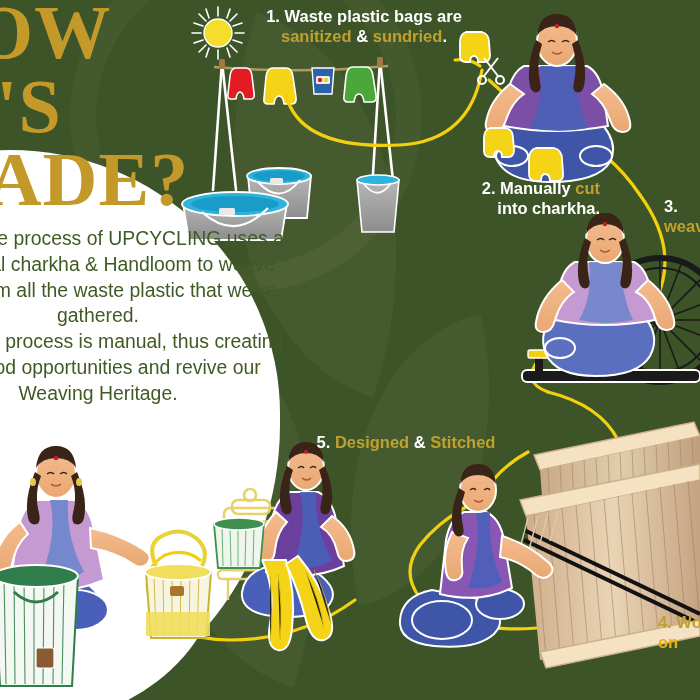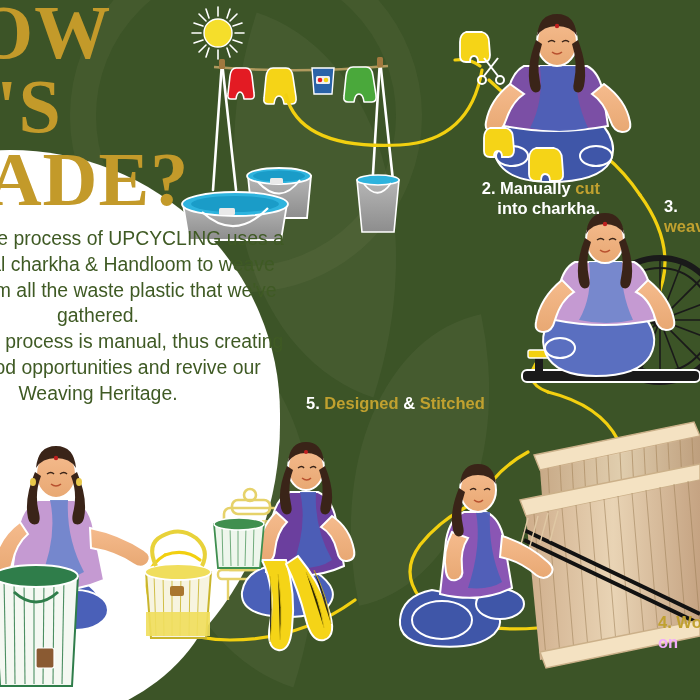--- a/index.html
+++ b/index.html
@@ -66,22 +66,22 @@
   
   .step{
     position:absolute;z-index:9;color:#ffffff;
     font-size:16.5px;font-weight:bold;line-height:1.22;
   }
   .step .hl{color:#c0a12f;}
   #step1{left:264px;top:6px;width:200px;text-align:center;}
   #step2{left:440px;top:178px;width:160px;text-align:right;}
   #step3{left:664px;top:196px;width:120px;text-align:left;}
   #step4{left:658px;top:612px;width:120px;text-align:left;color:#c0a12f;}
-  #step4 .w{color:#f0abfc;}
-  #step5{left:306px;top:393px;width:200px;}
+  #step4 .w{color:#eab308;}
+  #step5{left:306px;top:432px;width:200px;text-align:center;}
 
   
   svg.layer{position:absolute;left:0;top:0;width:700px;height:700px;overflow:visible;}
   #art-back{z-index:2;}
   #art-mid{z-index:5;}
 </style>
 </head>
 <body>
 
 <div id="infographic">
@@ -457,20 +457,24 @@
         <line x1="222" y1="526" x2="223" y2="566"></line>
           <line x1="230" y1="526" x2="231" y2="566"></line>
         <line x1="238" y1="526" x2="238" y2="566"></line>
           <line x1="246" y1="526" x2="245" y2="566"></line>
         <line x1="254" y1="526" x2="253" y2="566"></line>
       </g>
       <ellipse cx="239" cy="524" rx="25" ry="6" fill="#3f8f4f" stroke="#ffffff" stroke-width="1.6"></ellipse>
     </g>
   </svg>
 
+  <div class="step" id="step1">
+    <span>1.</span><span> Waste plastic bags are</span><br>
+    <span class="hl">sanitized</span><span> &amp; </span><span class="hl">sundried</span><span>.</span>
+  </div>
 
   <div class="step" id="step2">
     <span>2.</span><span> Manually </span><span class="hl">cut</span><br>
     <span>into charkha.</span>
   </div>
 
   <div class="step" id="step3">
     <span>3.</span><br>
     <span class="hl">weave</span>
   </div>

